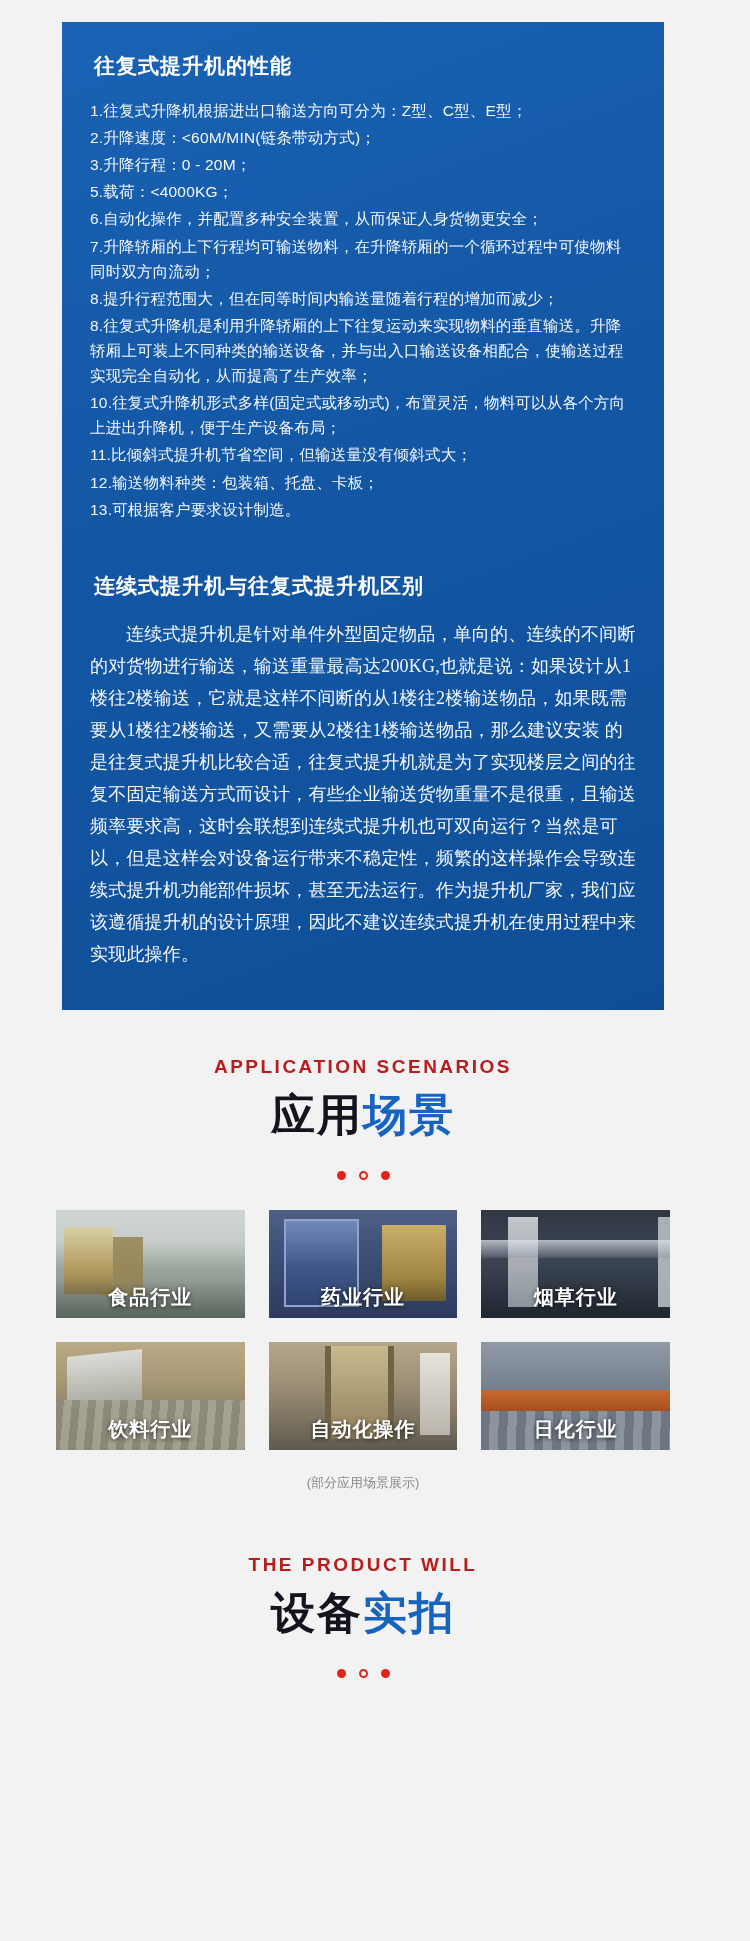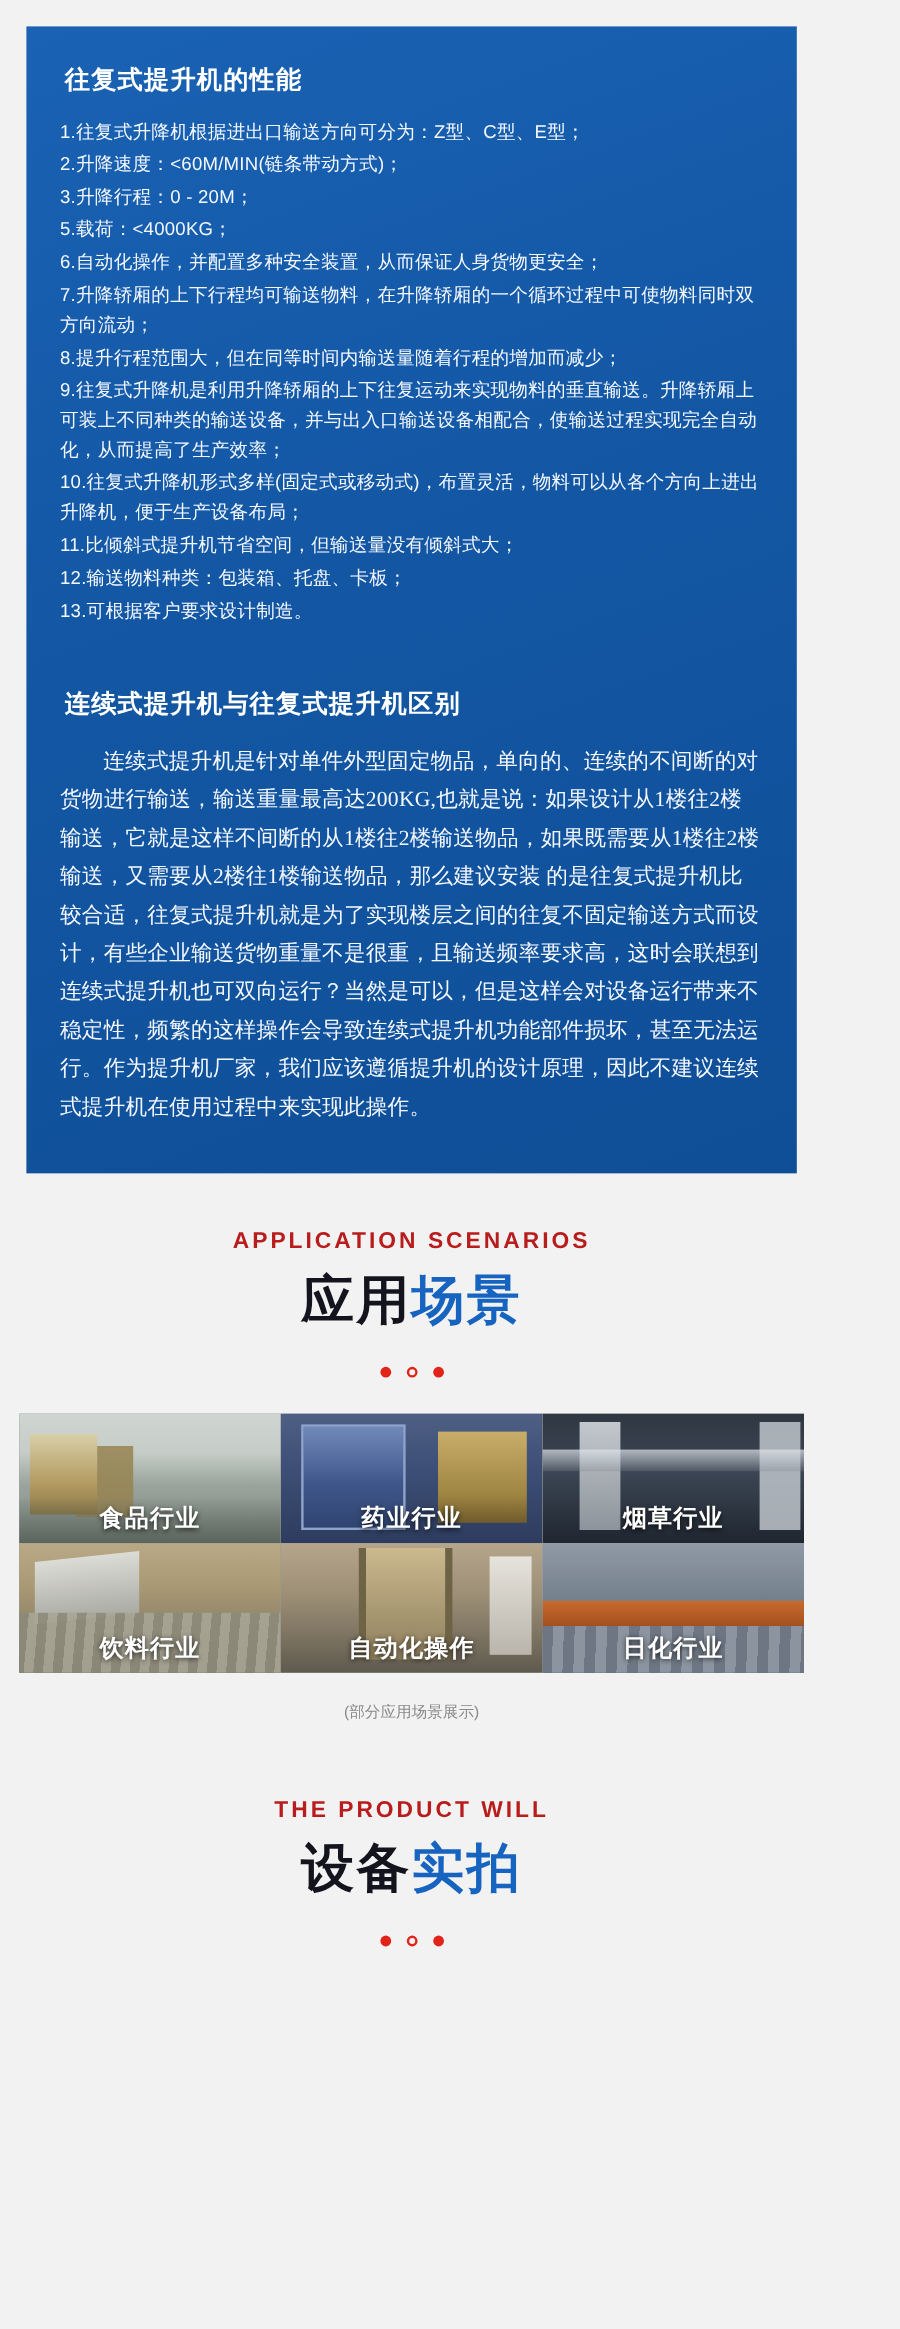--- a/index.html
+++ b/index.html
@@ -10,20 +10,21 @@
   body {
     width: 750px;
     background: #f2f2f2;
     font-family: "Liberation Sans", sans-serif;
     color: #222;
   }
   .page {
     width: 686px;
     position: relative;
     overflow: hidden;
+    padding-left: 40px;
   }
 
   
   .spec-wrap {
     background: #f2f2f2;
     padding: 22px 0 0 0;
   }
   .spec-panel {
     margin: 0 22px;
     background: #1559a8;
@@ -98,21 +99,21 @@
     background: transparent;
     border: 2px solid #e2231a;
     width: 9px; height: 9px;
   }
 
   
   .grid {
     margin: 30px 16px 0 16px;
     display: grid;
     grid-template-columns: repeat(3, 1fr);
-    gap: 0;
+    gap: 24px;
   }
   .cell {
     position: relative;
     height: 108px;
     overflow: hidden;
     background: #8d8d8d;
   }
   .cell .ph {
     position: absolute;
     inset: 0;
@@ -246,21 +247,21 @@
       <div class="spec-title">往复式提升机的性能</div>
 
       <ul class="spec-list">
         <li>1.往复式升降机根据进出口输送方向可分为：Z型、C型、E型；</li>
         <li>2.升降速度：&lt;60M/MIN(链条带动方式)；</li>
         <li>3.升降行程：0 - 20M；</li>
         <li>5.载荷：&lt;4000KG；</li>
         <li>6.自动化操作，并配置多种安全装置，从而保证人身货物更安全；</li>
         <li>7.升降轿厢的上下行程均可输送物料，在升降轿厢的一个循环过程中可使物料同时双方向流动；</li>
         <li>8.提升行程范围大，但在同等时间内输送量随着行程的增加而减少；</li>
-        <li>9.往复式升降机是利用升降轿厢的上下往复运动来实现物料的垂直输送。升降轿厢上可装上不同种类的输送设备，并与出入口输送设备相配合，使输送过程实现完全自动化，从而提高了生产效率；</li>
+        <li>8.往复式升降机是利用升降轿厢的上下往复运动来实现物料的垂直输送。升降轿厢上可装上不同种类的输送设备，并与出入口输送设备相配合，使输送过程实现完全自动化，从而提高了生产效率；</li>
         <li>10.往复式升降机形式多样(固定式或移动式)，布置灵活，物料可以从各个方向上进出升降机，便于生产设备布局；</li>
         <li>11.比倾斜式提升机节省空间，但输送量没有倾斜式大；</li>
         <li>12.输送物料种类：包装箱、托盘、卡板；</li>
         <li>13.可根据客户要求设计制造。</li>
       </ul>
 
       <div class="spec-divider"></div>
 
       <div class="spec-title">连续式提升机与往复式提升机区别</div>
 

